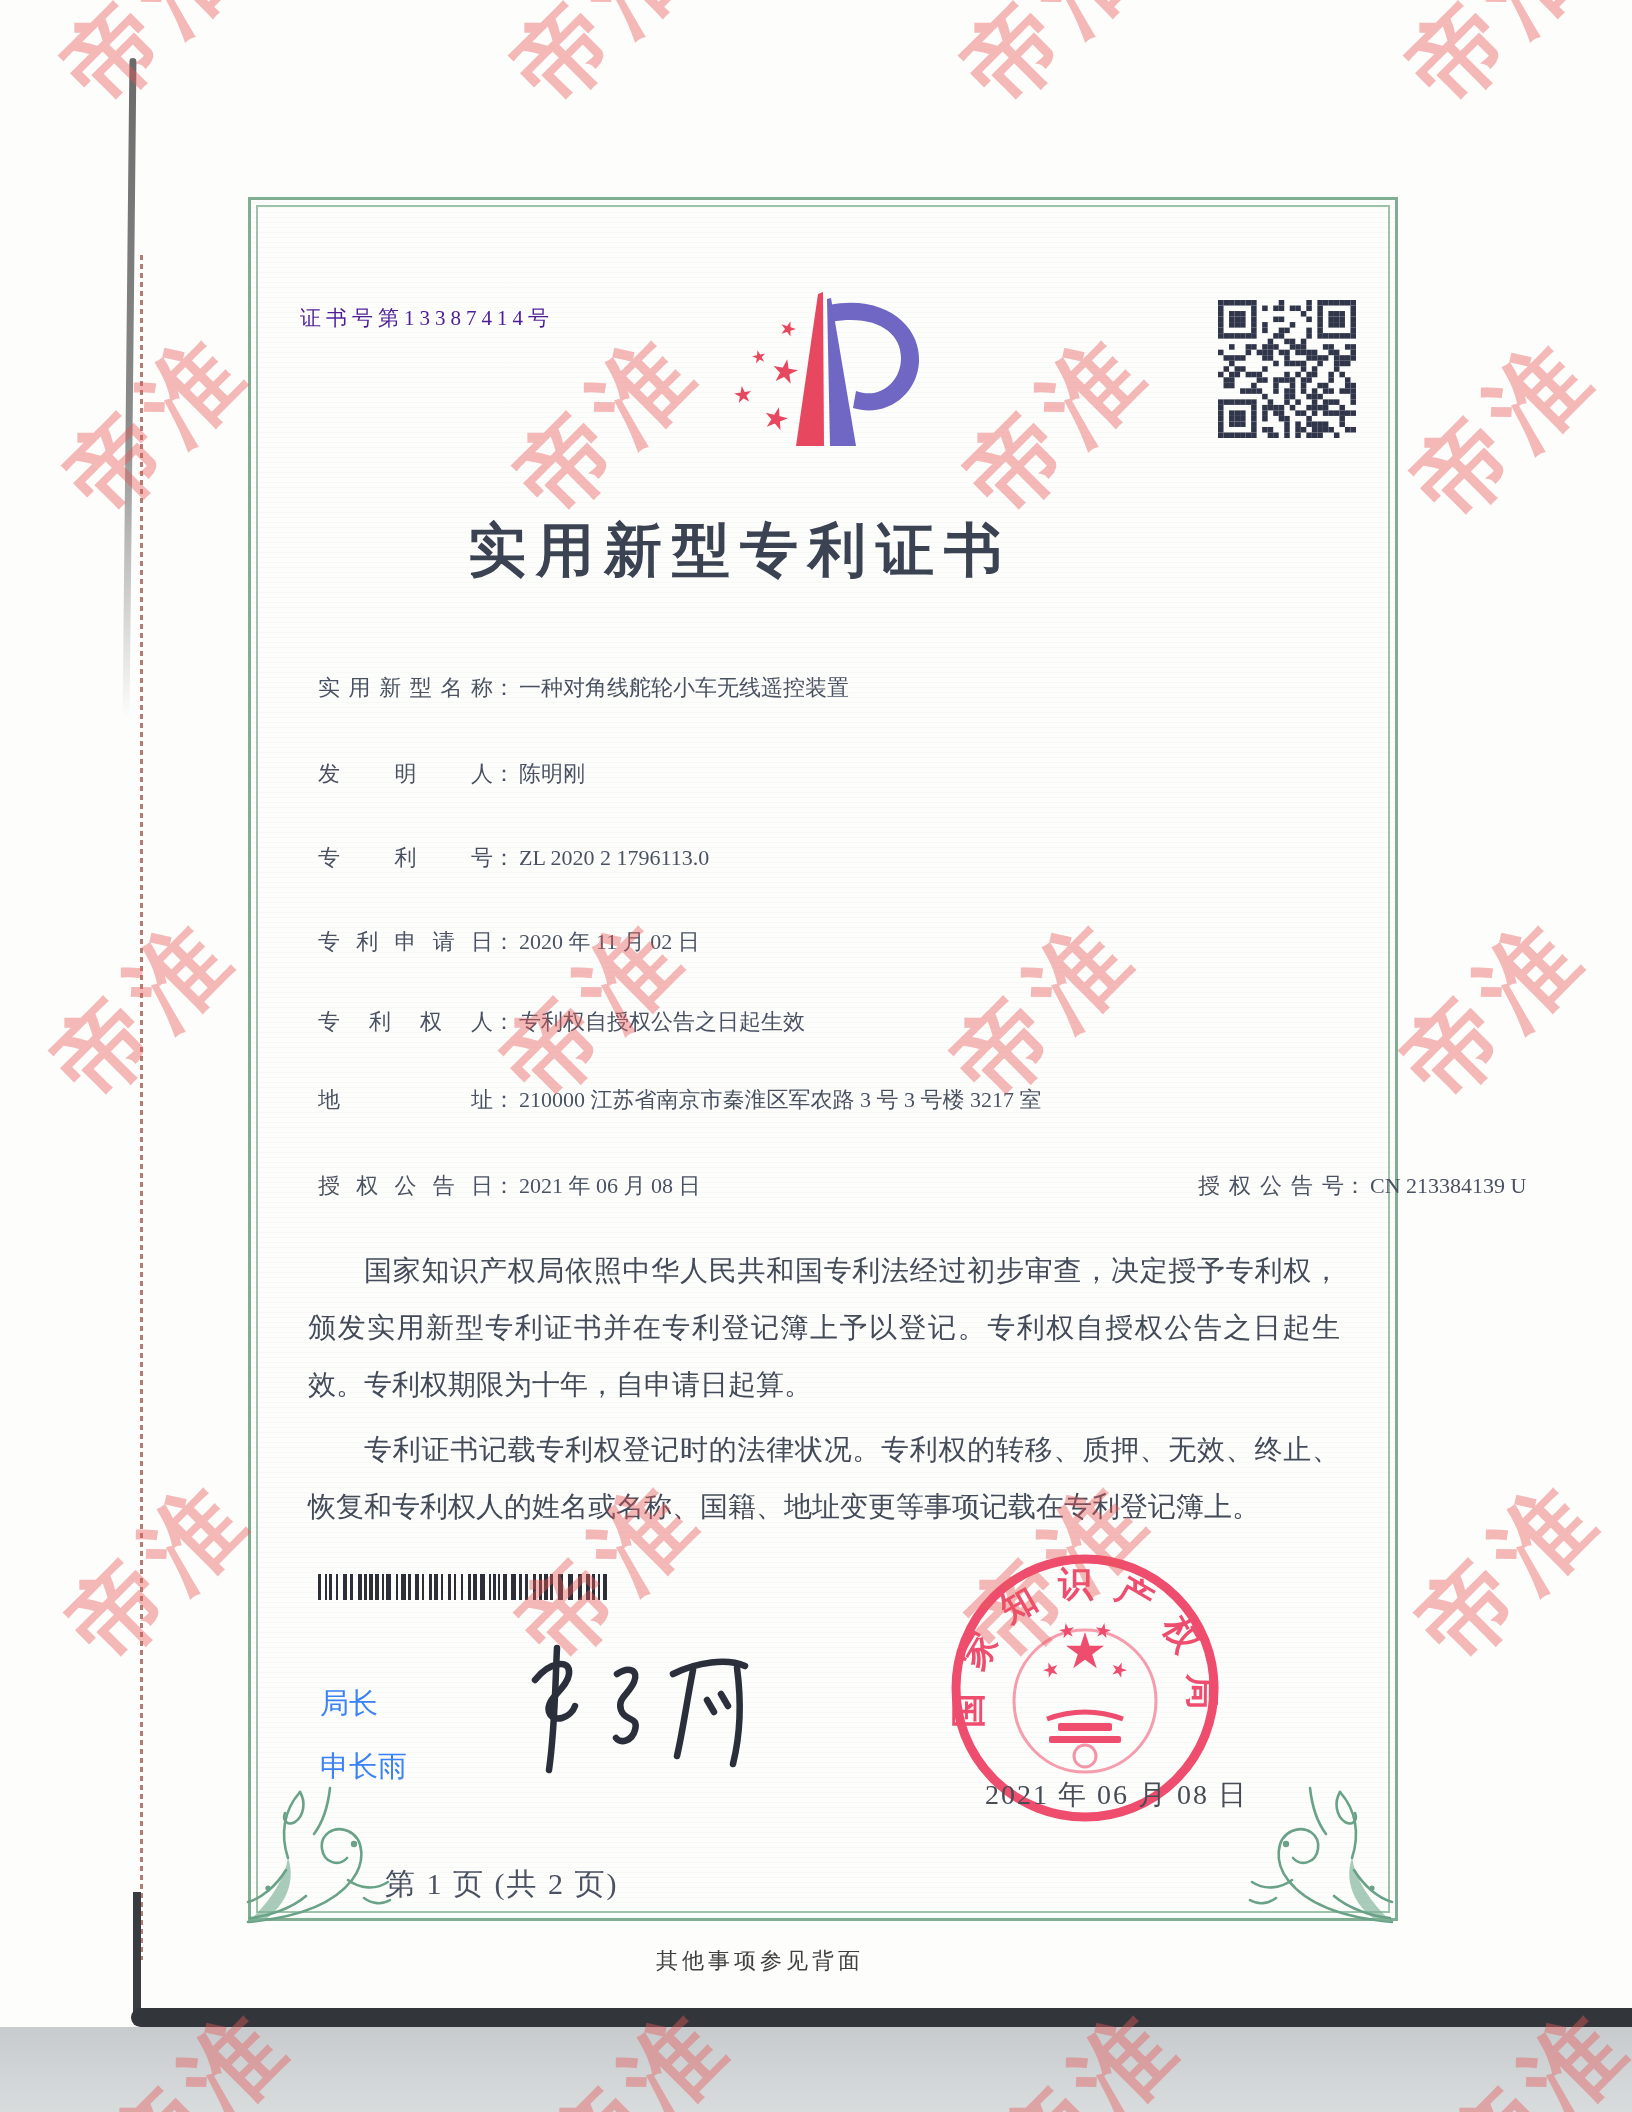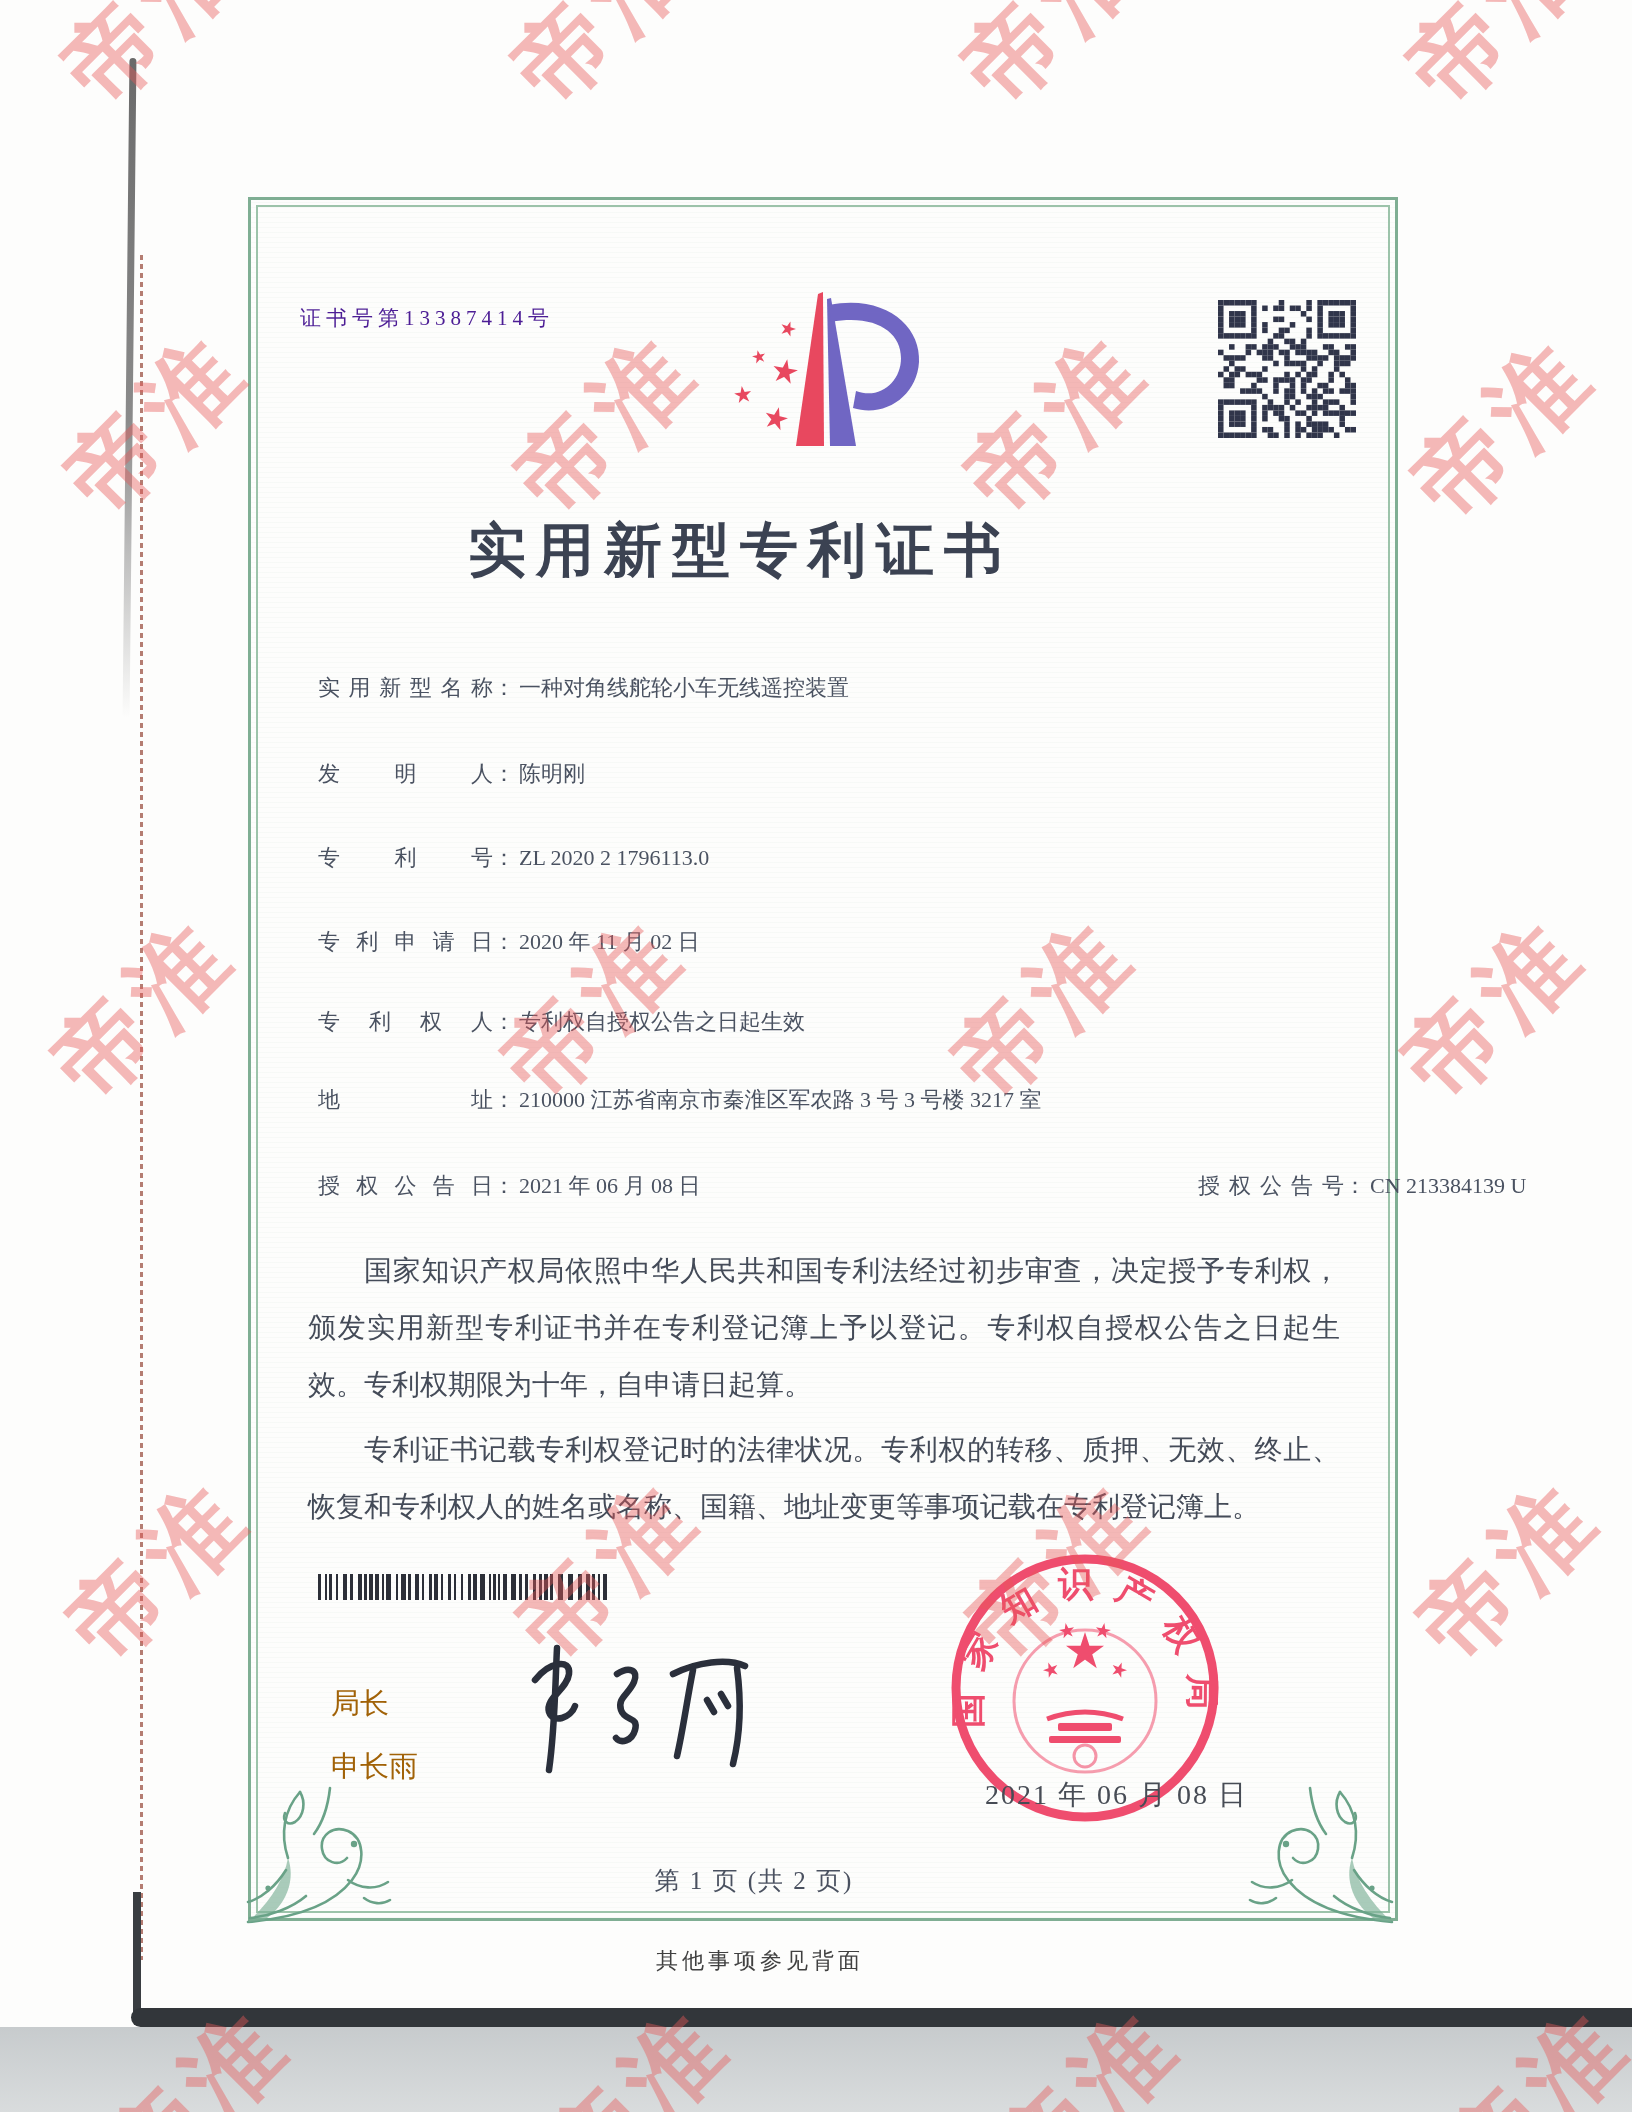--- a/index.html
+++ b/index.html
@@ -40,23 +40,23 @@
     font-size:58px;font-weight:700;letter-spacing:10px;color:#3b4252;}
   .field{position:absolute;left:318px;font-size:22px;color:#4a5261;white-space:nowrap;font-family:Liberation Serif, serif;}
   .flabel{display:inline-block;width:175px;text-align:justify;text-align-last:justify;vertical-align:top;}
   .flabel2{display:inline-block;width:146px;text-align:justify;text-align-last:justify;vertical-align:top;}
   .fcolon{display:inline-block;}
   .fvalue{display:inline-block;margin-left:4px;}
   .field-grant2{position:absolute;left:880px;top:0;}
   .paragraphs{position:absolute;left:300px;top:1234px;width:1048px;
     font-size:28px;line-height:57px;color:#444b58;text-align:justify;}
   .paragraphs p{margin:8px;text-indent:2em;}
-  .signer{position:absolute;left:331px;font-size:29px;color:#a16207;}
-  .page-info{position:absolute;left:374px;top:1864px;width:760px;text-align:center;
-    font-size:25px;color:#4a5160;letter-spacing:2px;}
+  .signer{position:absolute;left:320px;font-size:29px;color:#3b82f6;}
+  .page-info{position:absolute;left:385px;top:1864px;width:760px;text-align:left;
+    font-size:30px;color:#4a5160;letter-spacing:2px;}
   .back-note{position:absolute;left:380px;top:1946px;width:760px;text-align:center;
     font-size:22px;color:#404040;letter-spacing:4px;z-index:2;}
   .seal-date{position:absolute;left:985px;top:1776px;font-size:28px;color:#474c55;
     letter-spacing:2px;z-index:5;}
   .barcode{position:absolute;left:318px;top:1574px;z-index:2;}
   .qr{position:absolute;left:1218px;top:300px;z-index:2;}
   .logo{position:absolute;left:725px;top:278px;z-index:2;}
   .seal{position:absolute;left:948px;top:1551px;z-index:4;opacity:.92;}
   .signature{position:absolute;left:505px;top:1628px;z-index:3;}
 </style>

